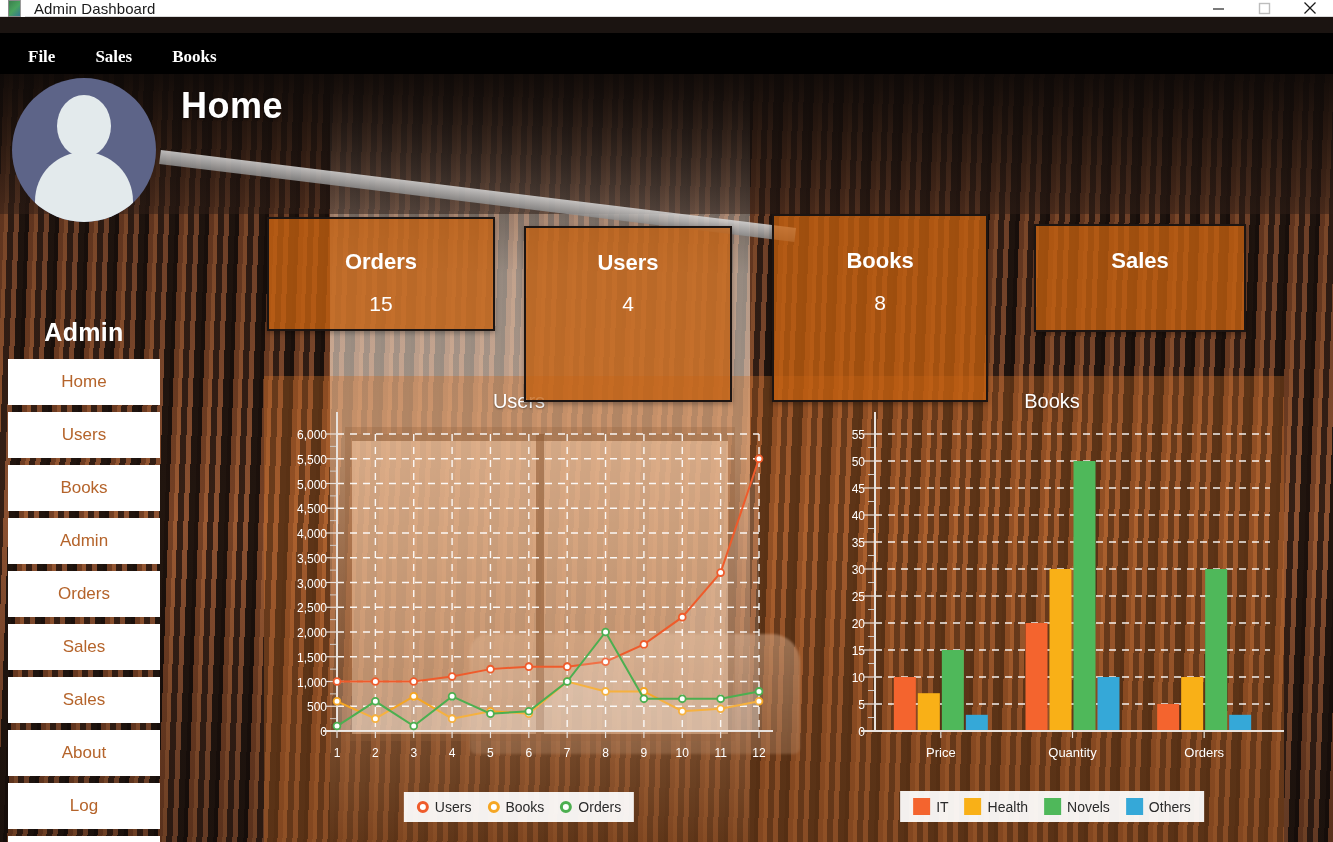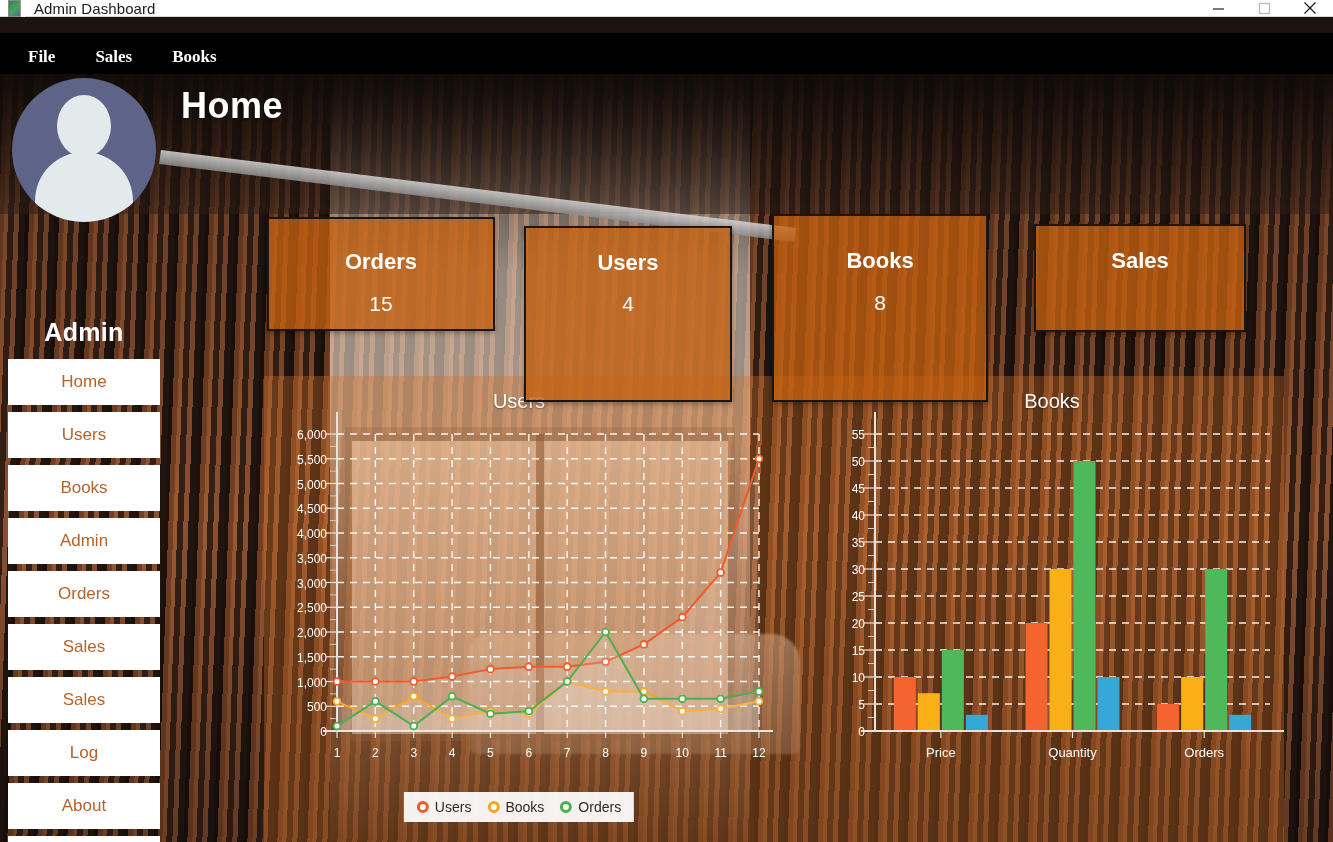--- a/index.html
+++ b/index.html
@@ -222,22 +222,22 @@
     </div>
     <div class="admin-name">Admin</div>
     <div class="navlist">
       <div class="navbtn">Home</div>
       <div class="navbtn">Users</div>
       <div class="navbtn">Books</div>
       <div class="navbtn">Admin</div>
       <div class="navbtn">Orders</div>
       <div class="navbtn">Sales</div>
       <div class="navbtn">Sales</div>
+      <div class="navbtn">About</div>
       <div class="navbtn">Log</div>
-      <div class="navbtn">About</div>
       <div class="navbtn">Log out</div>
     </div>
   </div>
 
   <div class="cards">
     <div class="card" id="card-orders">
       <div class="c-title">Orders</div>
       <div class="c-value">15</div>
     </div>
     <div class="card" id="card-users">
@@ -474,16 +474,34 @@
             <rect x="337.16666666666663" y="328" width="22" height="27" fill="#f4642e"></rect>
             <rect x="361.16666666666663" y="301" width="22" height="54" fill="#f9b017"></rect>
             <rect x="385.16666666666663" y="193" width="22" height="162" fill="#4fb85a"></rect>
             <rect x="409.16666666666663" y="338.8" width="22" height="16.19999999999999" fill="#35a8d8"></rect>
             <line x1="384.16666666666663" y1="355" x2="384.16666666666663" y2="362" stroke="#e8e2dd" stroke-width="1.2"></line>
             <text x="384.16666666666663" y="381" text-anchor="middle" font-size="13" fill="#ffffff" font-family="&quot;Liberation Sans&quot;, sans-serif">Orders</text>
             <line x1="55" y1="36" x2="55" y2="355" stroke="#e8e2dd" stroke-width="2"></line>
             <line x1="41" y1="355" x2="464" y2="355" stroke="#e8e2dd" stroke-width="2"></line>
           </svg>
         </div>
+      <div class="legend">
+        <div class="leg-item">
+          <span class="leg-sq" id="ls0" style="background: rgb(244, 100, 46);"></span>
+          <span>IT</span>
+        </div>
+        <div class="leg-item">
+          <span class="leg-sq" id="ls1" style="background: rgb(249, 176, 23);"></span>
+          <span>Health</span>
+        </div>
+        <div class="leg-item">
+          <span class="leg-sq" id="ls2" style="background: rgb(79, 184, 90);"></span>
+          <span>Novels</span>
+        </div>
+        <div class="leg-item">
+          <span class="leg-sq" id="ls3" style="background: rgb(53, 168, 216);"></span>
+          <span>Others</span>
+        </div>
+      </div>
     </div>
 
   </div>
 </div>
 
 </body></html>

